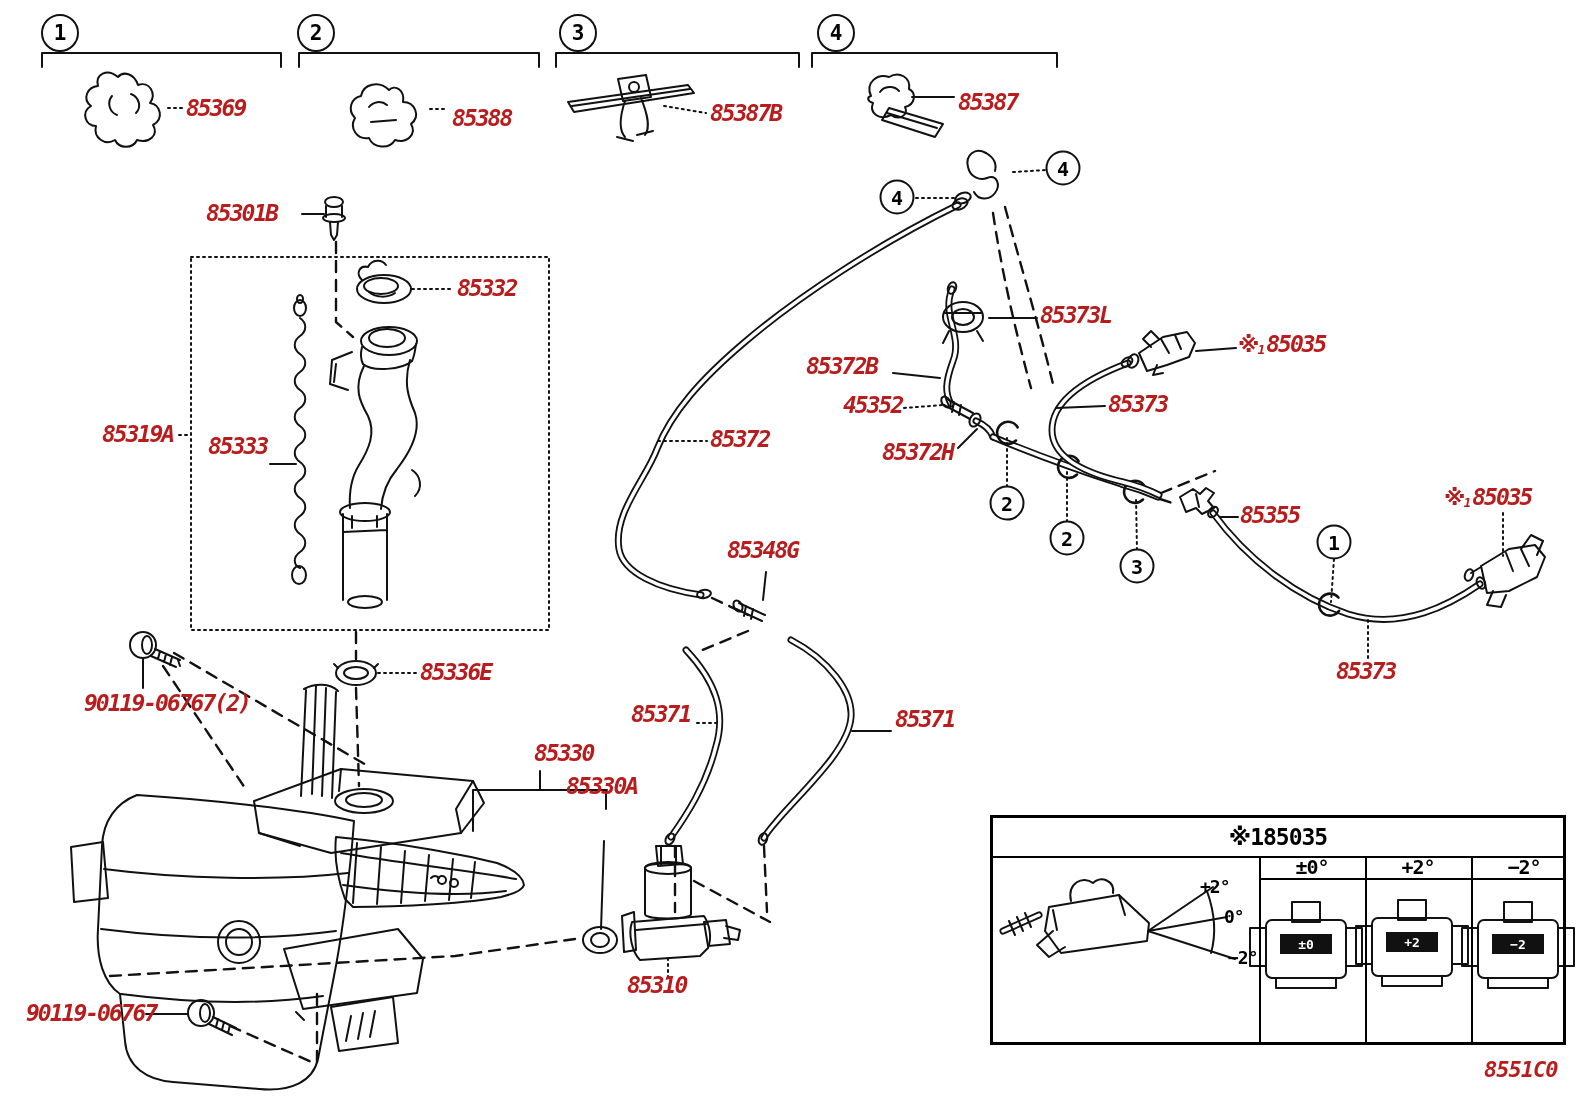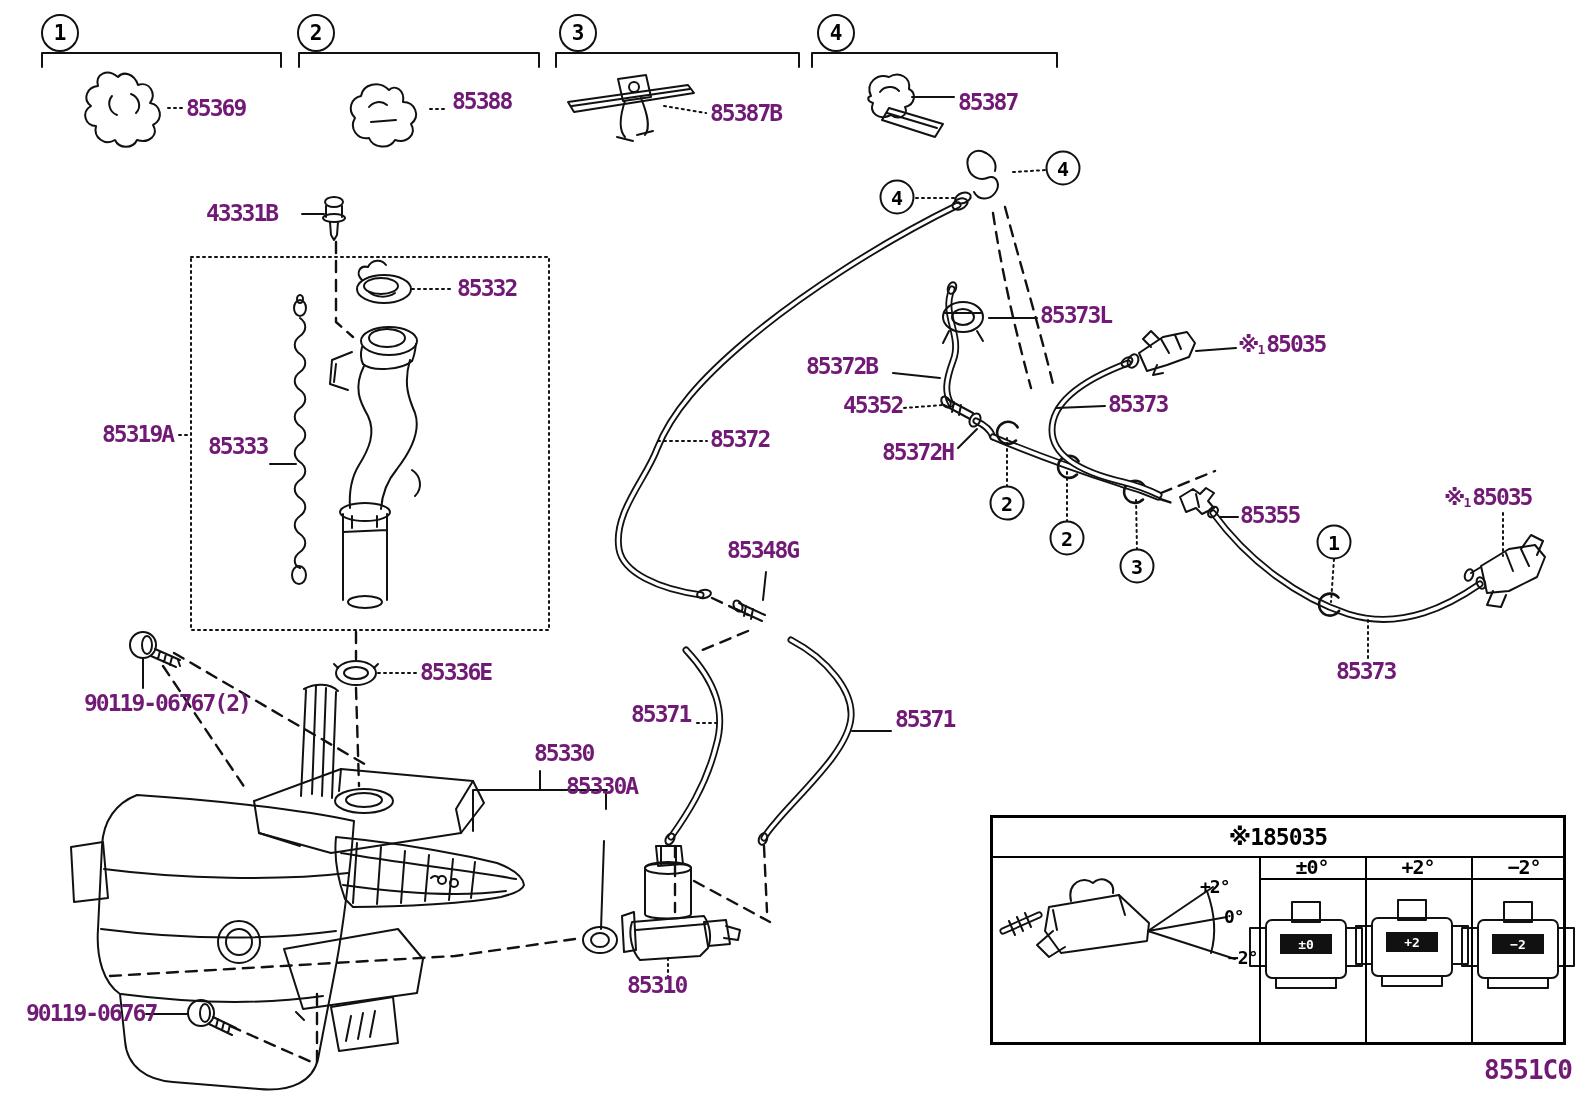--- a/index.html
+++ b/index.html
@@ -1,20 +1,20 @@
 <!DOCTYPE html>
 <html><head>
 <meta charset="utf-8">
 <style>
   html,body{margin:0;padding:0;background:#e8e8e8;}
   .stage{position:relative;width:1592px;height:1099px;background:#ffffff;overflow:hidden;
          font-family:"DejaVu Sans Mono","DejaVu Sans",monospace;color:#000;}
   .stage svg{position:absolute;left:0;top:0;z-index:1;}
   .plabel{position:absolute;z-index:3;font-weight:bold;font-size:23px;line-height:26px;
-          letter-spacing:-2px;white-space:nowrap;color:#701a75;}
+          letter-spacing:-2px;white-space:nowrap;color:#b91c1c;font-style:italic;}
   .plabel .refmark{font-family:"DejaVu Sans",sans-serif;font-size:22px;}
   .plabel .refnum{font-size:13px;vertical-align:-2px;margin-right:3px;}
   .co{position:absolute;z-index:3;width:31px;height:31px;border:2.6px solid #111;border-radius:50%;
       background:#fff;display:flex;align-items:center;justify-content:center;
       font-weight:bold;font-size:20px;transform:translate(-50%,-50%);}
   .co.lg{width:34px;height:34px;font-size:21px;}
   
   .tbox{position:absolute;left:990px;top:815px;width:576px;height:230px;border:3px solid #000;
         z-index:2;box-sizing:border-box;}
   .tbox .thead{position:absolute;left:0;top:0;width:100%;height:38px;border-bottom:2.6px solid #000;
@@ -311,24 +311,24 @@
 <div class="co lg" style="left:578px;top:33px">3</div>
 <div class="co lg" style="left:836px;top:33px">4</div>
 <div class="co" style="left:897px;top:197px">4</div>
 <div class="co" style="left:1063px;top:168px">4</div>
 <div class="co" style="left:1007px;top:503px">2</div>
 <div class="co" style="left:1067px;top:538px">2</div>
 <div class="co" style="left:1137px;top:566px">3</div>
 <div class="co" style="left:1334px;top:542px">1</div>
 
 <div class="plabel" style="left:186px;top:95px">85369</div>
-<div class="plabel" style="left:452px;top:88px">85388</div>
+<div class="plabel" style="left:452px;top:105px">85388</div>
 <div class="plabel" style="left:710px;top:100px">85387B</div>
 <div class="plabel" style="left:958px;top:89px">85387</div>
-<div class="plabel" style="left:206px;top:200px">43331B</div>
+<div class="plabel" style="left:206px;top:200px">85301B</div>
 <div class="plabel" style="left:457px;top:275px">85332</div>
 <div class="plabel" style="left:102px;top:421px">85319A</div>
 <div class="plabel" style="left:208px;top:433px">85333</div>
 <div class="plabel" style="left:420px;top:659px">85336E</div>
 <div class="plabel" style="left:84px;top:690px">90119-06767(2)</div>
 <div class="plabel" style="left:26px;top:1000px">90119-06767</div>
 <div class="plabel" style="left:534px;top:740px">85330</div>
 <div class="plabel" style="left:566px;top:773px">85330A</div>
 <div class="plabel" style="left:627px;top:972px">85310</div>
 <div class="plabel" style="left:631px;top:701px">85371</div>
@@ -360,15 +360,15 @@
   <div class="colhead" style="left:372px">+2°</div>
   <div class="colhead" style="left:478px">−2°</div>
 </div>
 <div class="anglbl" style="left:1200px;top:876px">+2°</div>
 <div class="anglbl" style="left:1224px;top:906px">0°</div>
 <div class="anglbl" style="left:1228px;top:947px">−2°</div>
 <div class="nzmark" style="left:1306px;top:944px">±0</div>
 <div class="nzmark" style="left:1412px;top:942px">+2</div>
 <div class="nzmark" style="left:1518px;top:944px">−2</div>
 
-<div class="plabel" style="left:1484px;top:1057px;letter-spacing:-1px;font-size:26px">8551C0</div>
+<div class="plabel" style="left:1484px;top:1057px;letter-spacing:-1px;font-size:22px">8551C0</div>
 
 </div>
 
 </body></html>

